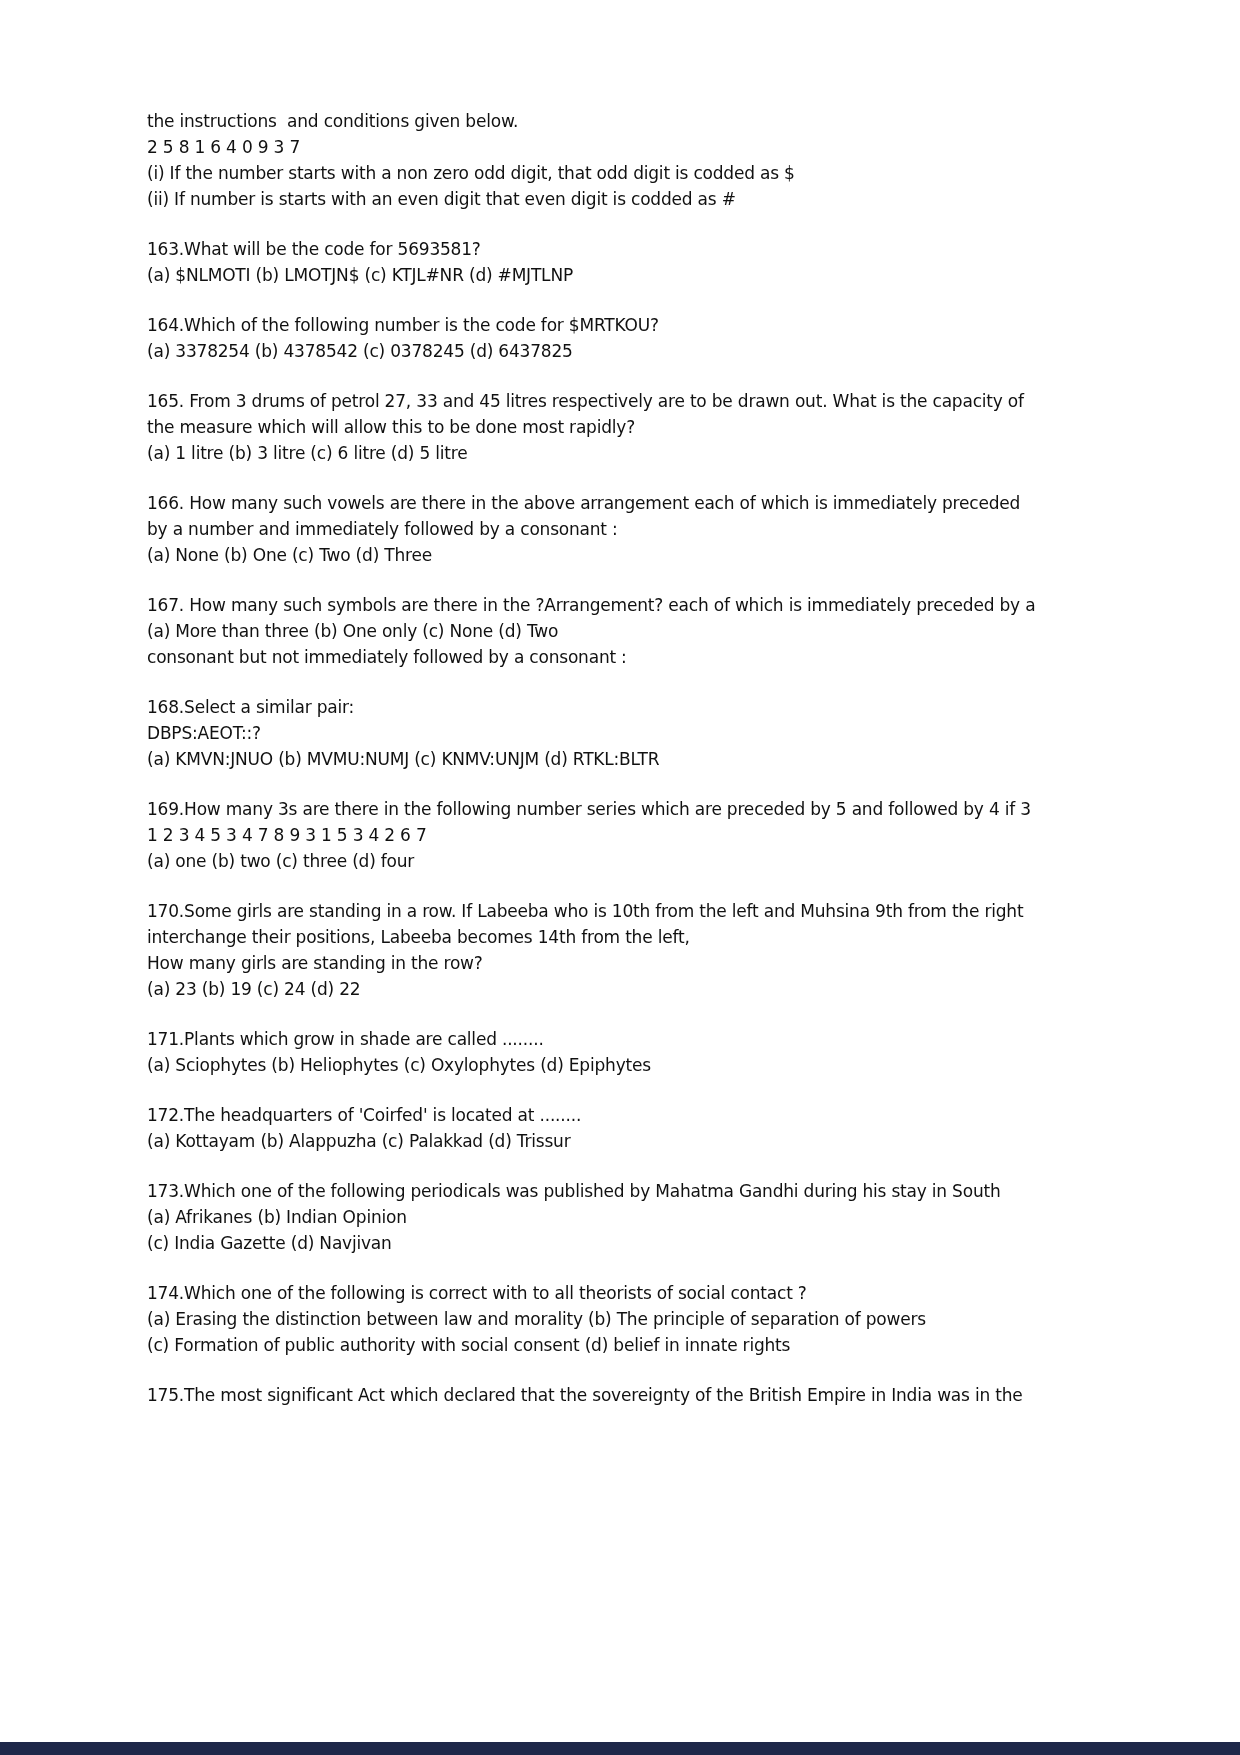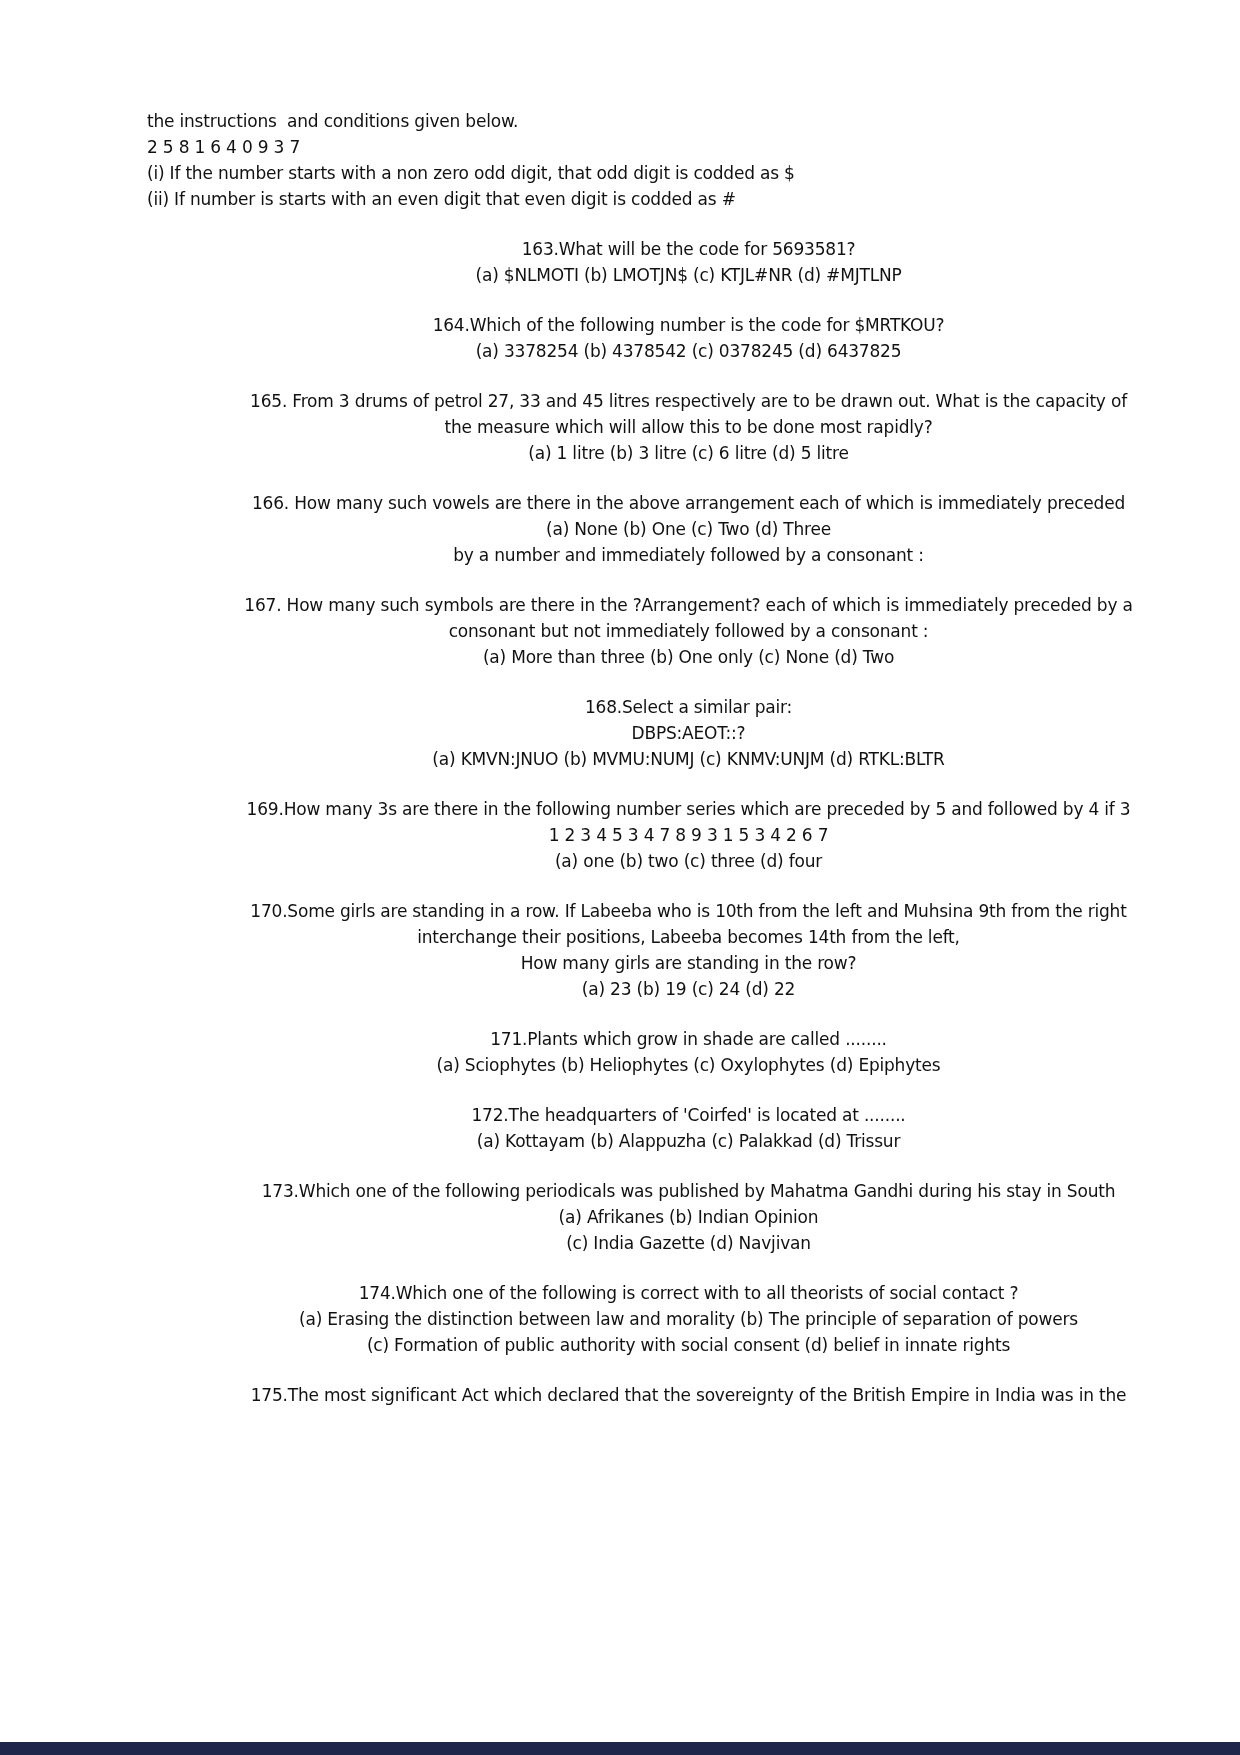--- a/index.html
+++ b/index.html
@@ -21,21 +21,20 @@
     height: 1755px;
     box-sizing: border-box;
     padding: 108px 50px 0 107px;
     margin-left: 28px;
   }
   .block {
     margin: 0;
   }
   .block + .block {
     margin-top: 24px;
-    text-align: center;
   }
   .block p {
     margin: 0;
     height: 26px;
     line-height: 26px;
     font-size: 17px;
     letter-spacing: -0.2px;
     color: #111111;
     white-space: pre;
   }
@@ -70,28 +69,28 @@
   </div>
 
   <div class="block">
     <p>165. From 3 drums of petrol 27, 33 and 45 litres respectively are to be drawn out. What is the capacity of</p>
     <p>the measure which will allow this to be done most rapidly?</p>
     <p>(a) 1 litre (b) 3 litre (c) 6 litre (d) 5 litre</p>
   </div>
 
   <div class="block">
     <p>166. How many such vowels are there in the above arrangement each of which is immediately preceded</p>
+    <p>by a number and immediately followed by a consonant :</p>
     <p>(a) None (b) One (c) Two (d) Three</p>
-    <p>by a number and immediately followed by a consonant :</p>
   </div>
 
   <div class="block">
     <p>167. How many such symbols are there in the ?Arrangement? each of which is immediately preceded by a</p>
+    <p>(a) More than three (b) One only (c) None (d) Two</p>
     <p>consonant but not immediately followed by a consonant :</p>
-    <p>(a) More than three (b) One only (c) None (d) Two</p>
   </div>
 
   <div class="block">
     <p>168.Select a similar pair:</p>
     <p>DBPS:AEOT::?</p>
     <p>(a) KMVN:JNUO (b) MVMU:NUMJ (c) KNMV:UNJM (d) RTKL:BLTR</p>
   </div>
 
   <div class="block">
     <p>169.How many 3s are there in the following number series which are preceded by 5 and followed by 4 if 3</p>

